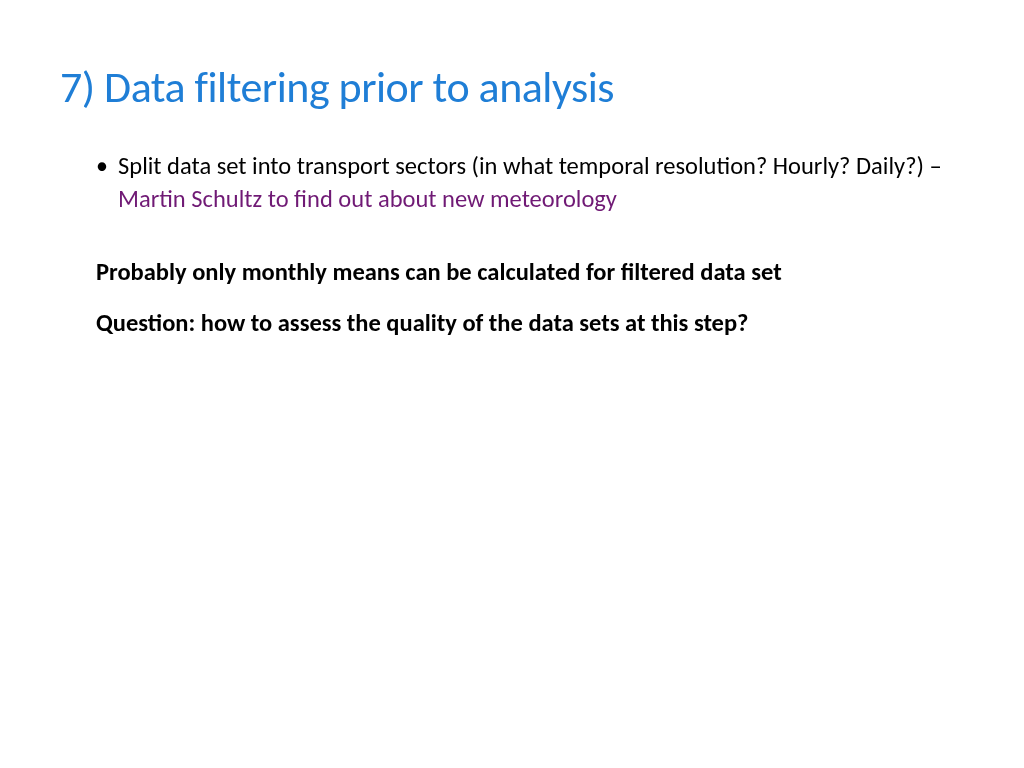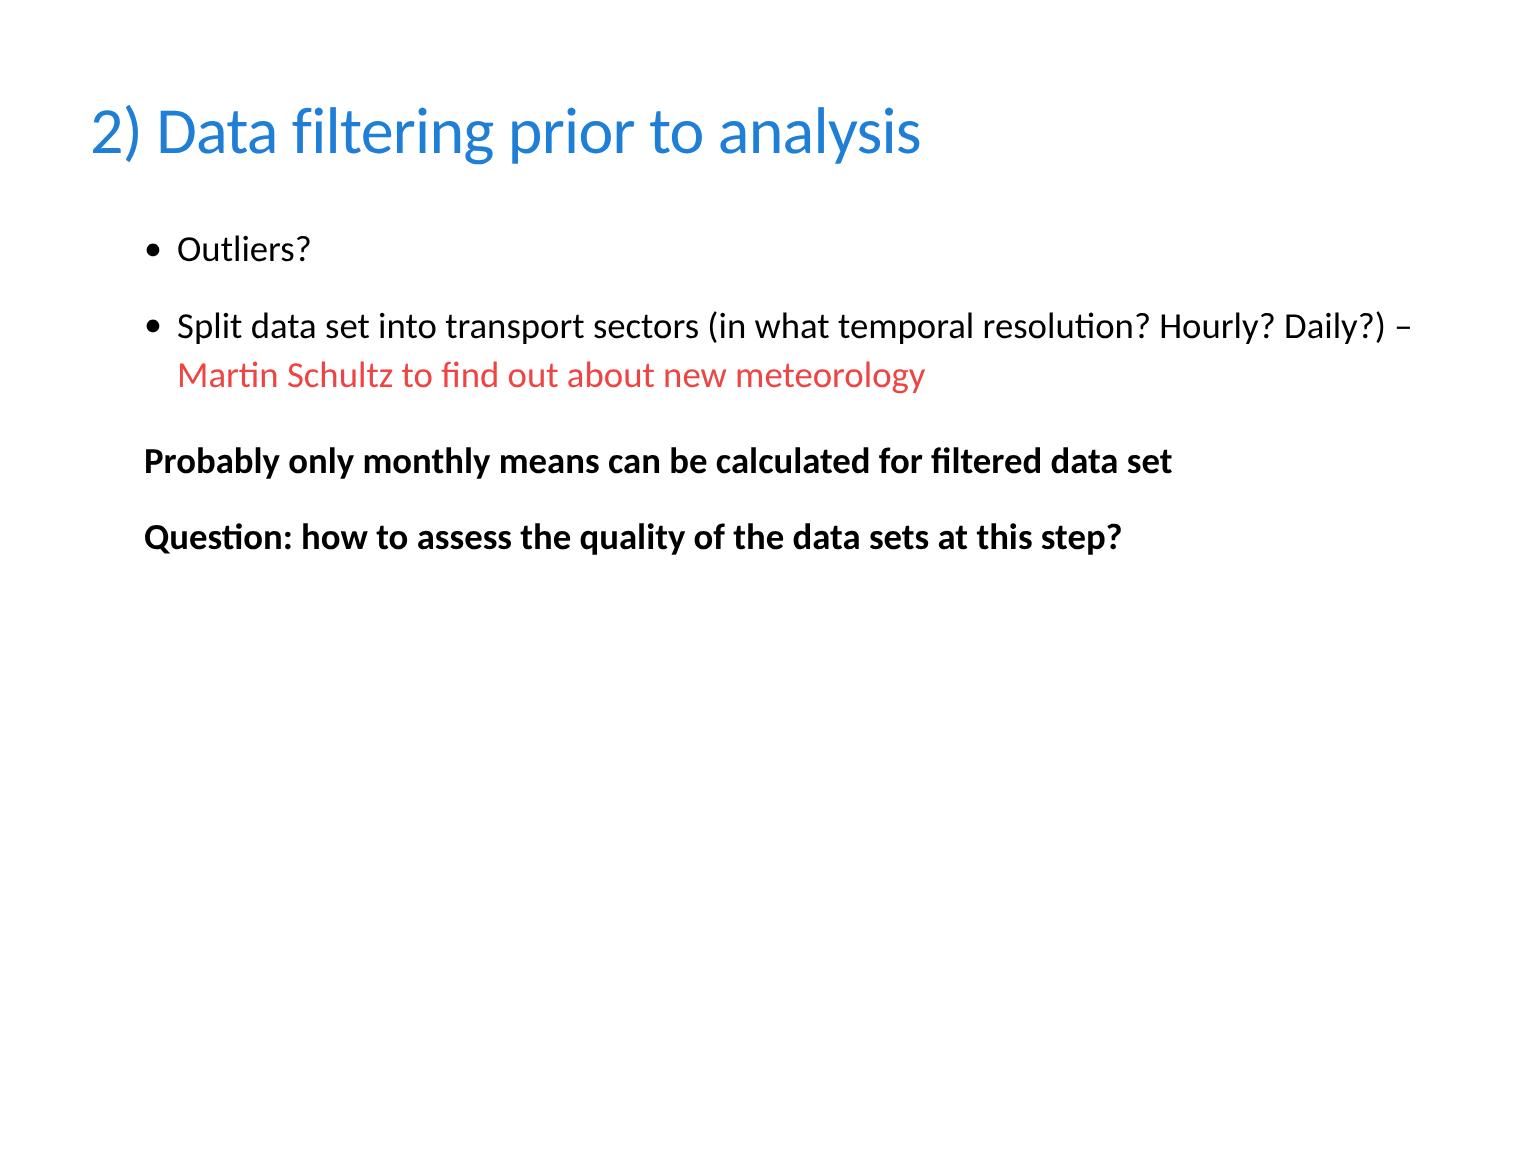--- a/index.html
+++ b/index.html
@@ -36,36 +36,35 @@
     }
     .bullet-list li::before {
       content: "•";
       position: absolute;
       left: 0;
       top: 0;
       font-size: 24px;
       color: #000000;
     }
     .red-text {
-      color: #ef4444;
+      color: #701a75;
     }
     .bold-paragraph {
       font-size: 24.5px;
       font-weight: bold;
       color: #000000;
-      margin-top: 24px;
+      margin-top: 40px;
       margin-bottom: 18px;
       padding-left: 36px;
       line-height: 1.35;
     }
   </style>
 </head>
 <body>
 
-<h1 class="slide-title">2) Data filtering prior to analysis</h1>
+<h1 class="slide-title">7) Data filtering prior to analysis</h1>
 
 <ul class="bullet-list">
-  <li>Outliers?</li>
   <li><span>Split data set into transport sectors (in what temporal resolution? Hourly? Daily?) – </span><span class="red-text">Martin Schultz to find out about new meteorology</span></li>
 </ul>
 
 <p class="bold-paragraph">Probably only monthly means can be calculated for filtered data set</p>
 <p class="bold-paragraph" style="margin-top:0;">Question: how to assess the quality of the data sets at this step?</p>
 
 </body></html>

